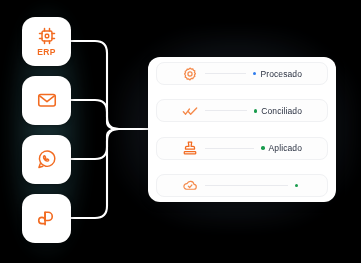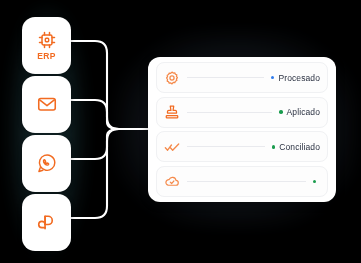--- a/index.html
+++ b/index.html
@@ -11,38 +11,38 @@
   .glow{position:absolute;border-radius:34px;filter:blur(9px);opacity:.85;}
   #glow-left{left:10px;top:8px;width:74px;height:247px;
     background:radial-gradient(ellipse at 50% 50%,rgba(31,62,66,.95) 0%,rgba(20,42,46,.6) 55%,rgba(0,0,0,0) 78%);}
   #glow-right{left:116px;top:32px;width:240px;height:194px;
     background:radial-gradient(ellipse at 50% 50%,rgba(36,44,54,.9) 0%,rgba(22,28,36,.55) 58%,rgba(0,0,0,0) 80%);}
 
   
   #wires{position:absolute;left:0;top:0;width:361px;height:263px;}
 
   
-  .card{position:absolute;left:22px;width:49px;height:57px;background:#fff;
+  .card{position:absolute;left:22px;width:49px;height:49px;background:#fff;
         border-radius:13px;box-shadow:0 1px 4px rgba(0,0,0,.35);
         display:flex;flex-direction:column;align-items:center;justify-content:center;}
   #card-0{top:17px;}
   #card-1{top:76px;}
   #card-2{top:135px;}
   #card-3{top:194px;}
   .card-ico{display:block;line-height:0;}
   .card-label{font-size:8.5px;font-weight:bold;color:#F26B21;letter-spacing:.4px;
               margin-top:1px;}
 
   
   #panel{position:absolute;left:148px;top:57px;width:188px;height:145px;
          background:#fff;border-radius:12px;box-shadow:0 2px 8px rgba(0,0,0,.3);
          padding:5px 8px;box-sizing:border-box;
          display:flex;flex-direction:column;justify-content:space-between;}
-  .row{height:31px;background:#fdfdfd;border:1px solid #f0f1f3;border-radius:8px;
-       display:flex;align-items:center;padding:0 7px;box-sizing:border-box;}
+  .row{height:23px;background:#fdfdfd;border:1px solid #f0f1f3;border-radius:8px;
+       display:flex;align-items:center;padding:0 25px;box-sizing:border-box;}
   .row-ico{width:16px;height:16px;flex:0 0 16px;line-height:0;}
   .row-line{flex:1 1 auto;height:1px;background:#e9eaee;margin:0 7px;}
   .row-dot{width:3.5px;height:3.5px;border-radius:50%;flex:0 0 3.5px;margin-right:4px;}
   .row-label{font-size:8.5px;color:#2b3242;white-space:nowrap;letter-spacing:.1px;}
 </style>
 </head>
 <body>
 
 <div id="stage">
 
@@ -111,40 +111,40 @@
           <path d="M12 3.2l1.9 1.4 2.3-.4.9 2.2 2.1 1-.5 2.3 1.4 1.9-1.4 1.9.5 2.3-2.1 1-.9 2.2-2.3-.4L12 20.8l-1.9-1.4-2.3.4-.9-2.2-2.1-1 .5-2.3L3.9 12l1.4-1.9-.5-2.3 2.1-1 .9-2.2 2.3.4z"></path>
         </svg>
       </span>
       <span class="row-line"></span>
       <span class="row-dot" style="background:#2f7ced"></span>
       <span class="row-label">Procesado</span>
     </div>
 
     <div class="row">
       <span class="row-ico">
+        <svg width="16" height="16" viewBox="0 0 24 24" fill="none" stroke="#F58A4B" stroke-width="2" stroke-linecap="round" stroke-linejoin="round">
+          <path d="M2 13.2l3.4 3.6L11.2 9"></path>
+          <path d="M9.6 13.2l3.4 3.6L22 7.6"></path>
+        </svg>
+      </span>
+      <span class="row-line"></span>
+      <span class="row-dot" style="background:#1a9c4e"></span>
+      <span class="row-label">Conciliado</span>
+    </div>
+
+    <div class="row">
+      <span class="row-ico">
         <svg width="16" height="16" viewBox="0 0 24 24" fill="none" stroke="#F26B21" stroke-width="1.9" stroke-linecap="round" stroke-linejoin="round">
           <path d="M9.4 3.2h5.2l-1 6.4h3.2a2 2 0 0 1 2 2v2H5.2v-2a2 2 0 0 1 2-2h3.2z"></path>
           <rect x="3.4" y="17.4" width="17.2" height="3.4" rx="1.1"></rect>
         </svg>
       </span>
       <span class="row-line"></span>
       <span class="row-dot" style="background:#1a9c4e"></span>
       <span class="row-label">Aplicado</span>
-    </div>
-
-    <div class="row">
-      <span class="row-ico">
-        <svg width="16" height="16" viewBox="0 0 24 24" fill="none" stroke="#F58A4B" stroke-width="2" stroke-linecap="round" stroke-linejoin="round">
-          <path d="M2 13.2l3.4 3.6L11.2 9"></path>
-          <path d="M9.6 13.2l3.4 3.6L22 7.6"></path>
-        </svg>
-      </span>
-      <span class="row-line"></span>
-      <span class="row-dot" style="background:#1a9c4e"></span>
-      <span class="row-label">Conciliado</span>
     </div>
 
     <div class="row">
       <span class="row-ico">
         <svg width="16" height="16" viewBox="0 0 24 24" fill="none" stroke="#F58A4B" stroke-width="1.8" stroke-linecap="round" stroke-linejoin="round">
           <path d="M6.6 18.4h11a3.6 3.6 0 0 0 .4-7.2 5.4 5.4 0 0 0-10.3-1.3 3.8 3.8 0 0 0-1.1 8.5z"></path>
           <path d="M9.4 13.8l2 2 3.4-3.8"></path>
         </svg>
       </span>
       <span class="row-line"></span>

